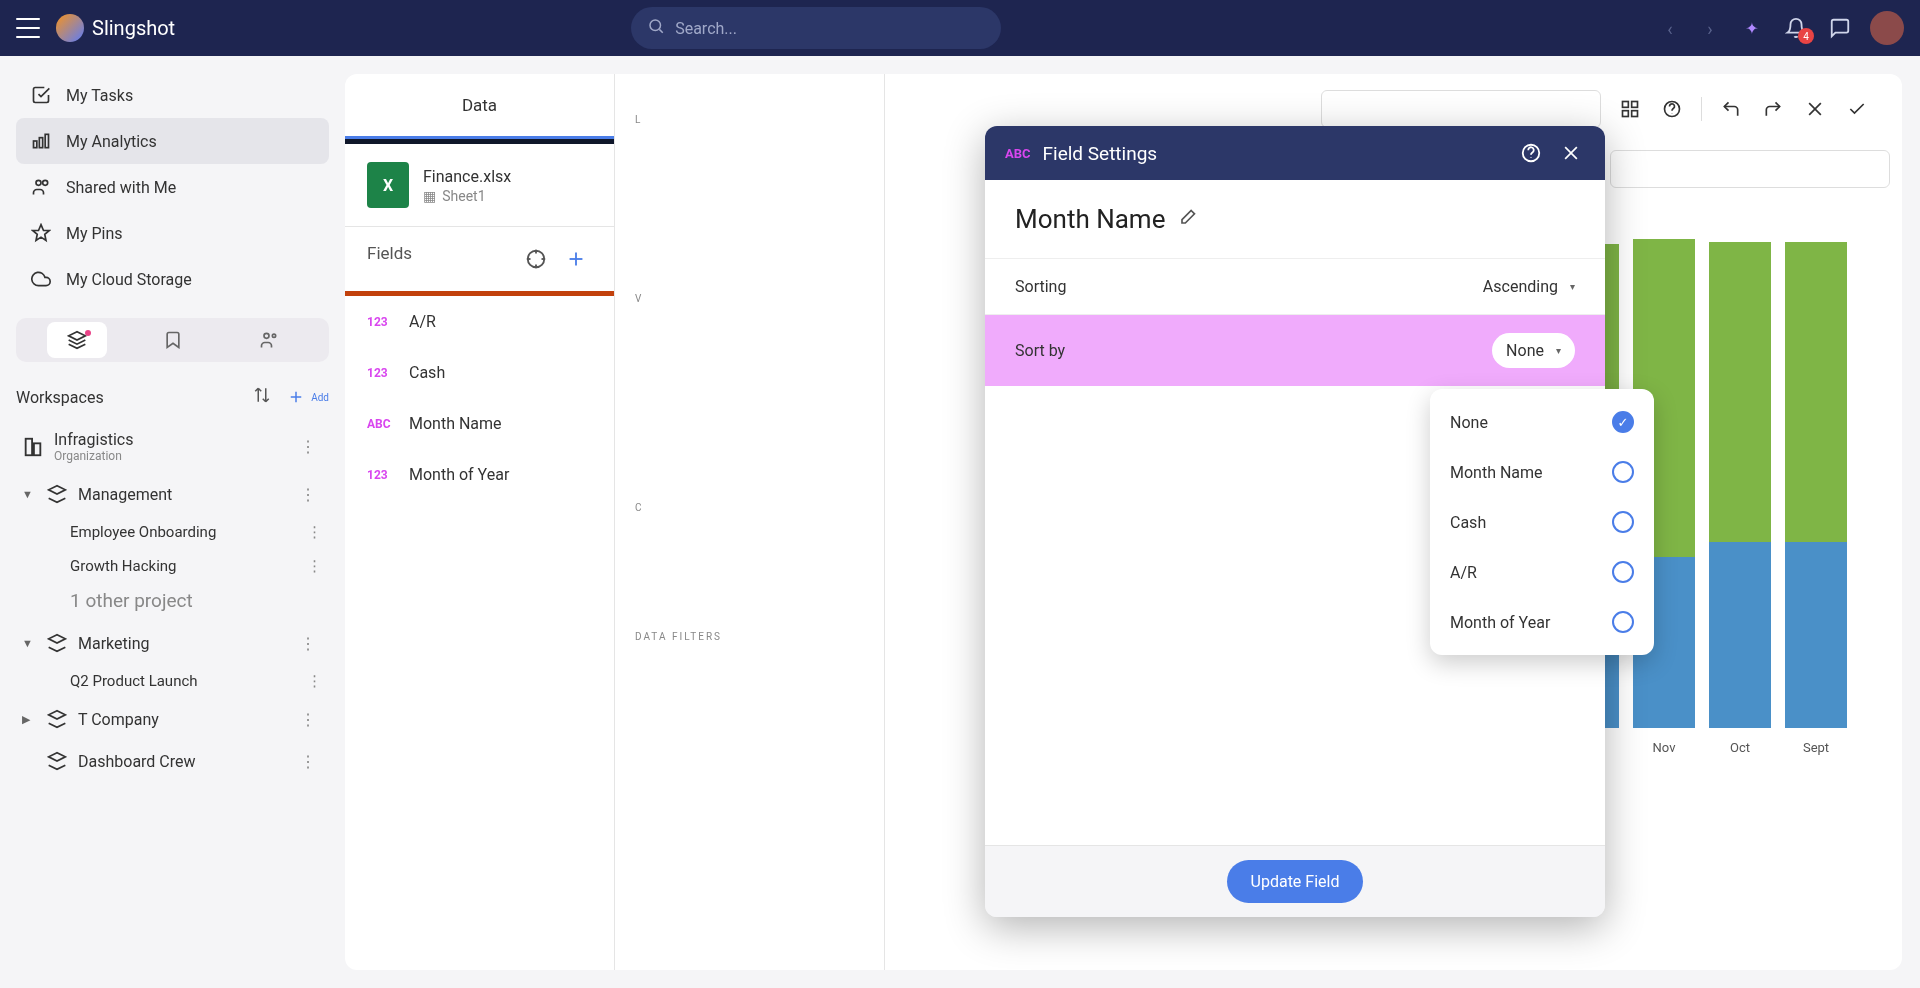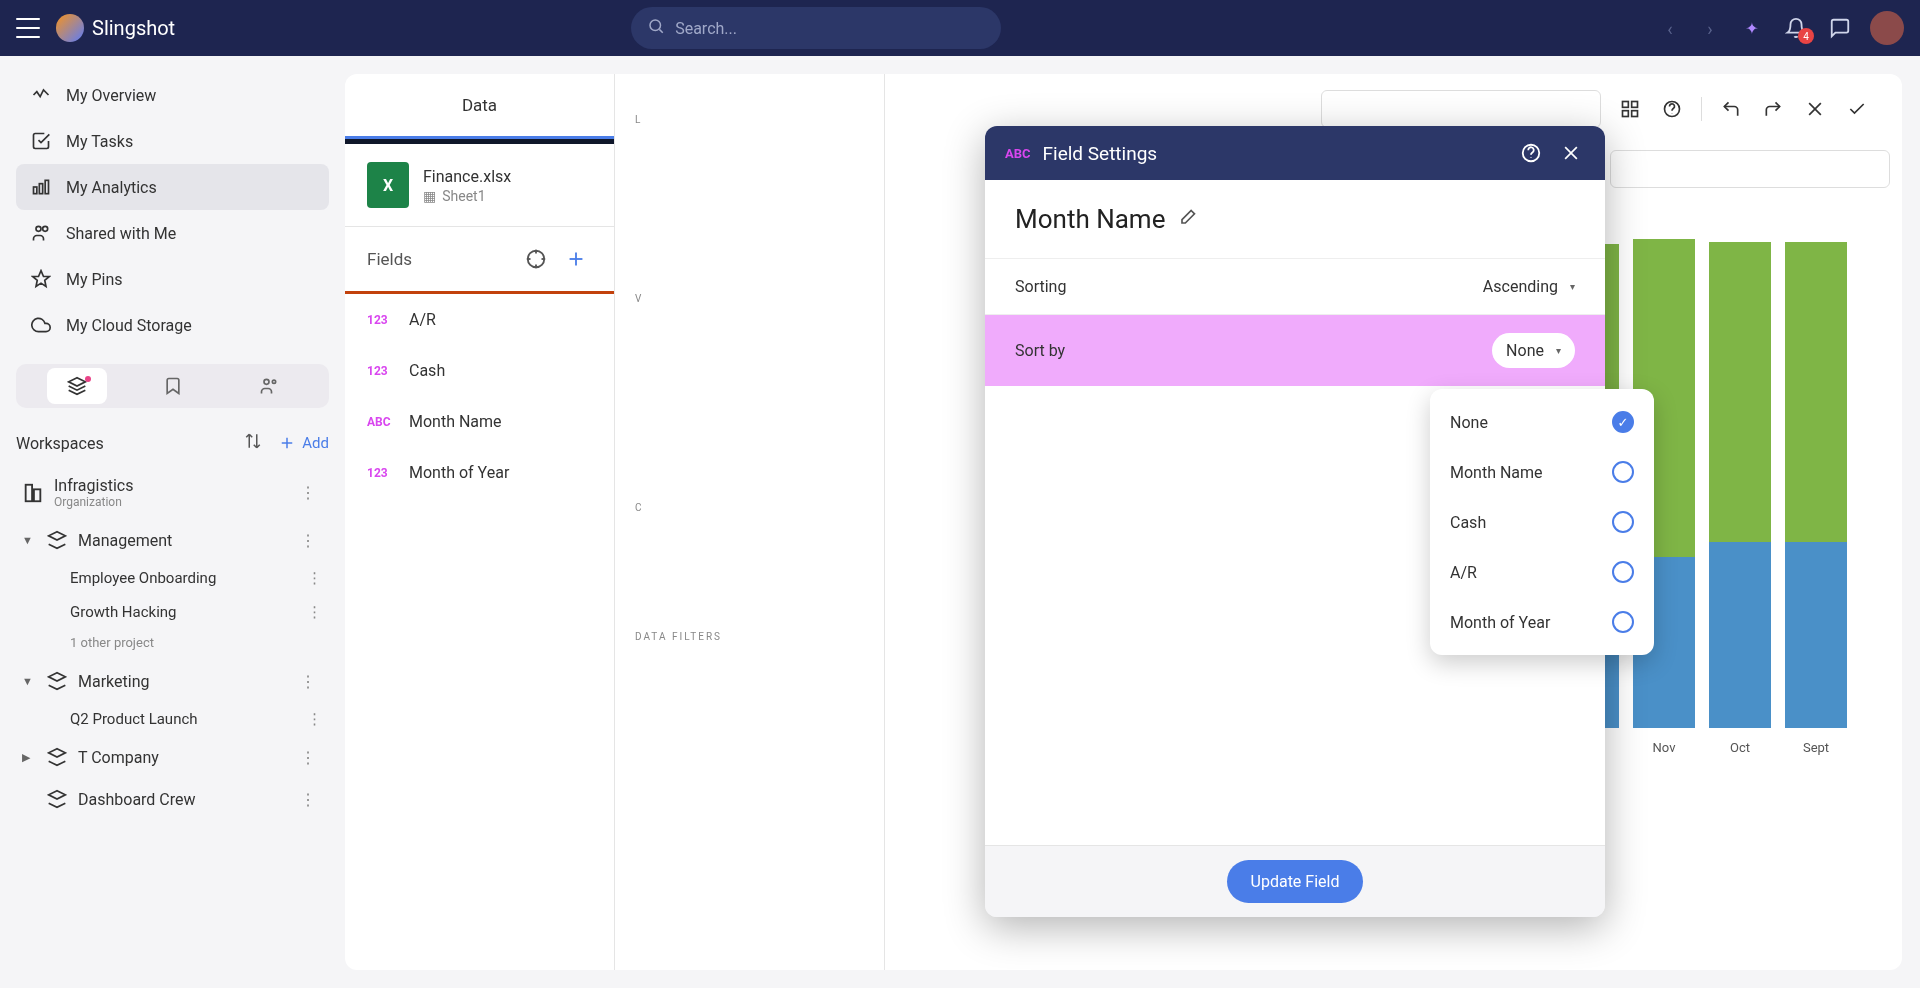--- a/index.html
+++ b/index.html
@@ -31,42 +31,42 @@
     .nav-item { display: flex; align-items: center; gap: 14px; padding: 12px 14px; border-radius: 8px; cursor: pointer; font-size: 16px; color: #333; }
     .nav-item.active { background: #e5e5ea; }
     .nav-icon { width: 22px; height: 22px; color: #333; display: flex; align-items: center; justify-content: center; }
     .nav-sep { height: 44px; display: flex; gap: 36px; background: #eceaef; border-radius: 10px; margin-top: 16px; align-items: center; justify-content: center; }
     .nav-sep-btn { width: 60px; height: 36px; border-radius: 8px; display: flex; align-items: center; justify-content: center; color: #666; position: relative; }
     .nav-sep-btn.active { background: #fff; }
     .pink-dot { position: absolute; top: 8px; right: 16px; width: 6px; height: 6px; background: #e94488; border-radius: 50%; }
     .ws-header { display: flex; align-items: center; justify-content: space-between; margin-top: 24px; margin-bottom: 12px; }
     .ws-title { font-size: 16px; color: #333; }
     .ws-actions { display: flex; gap: 16px; align-items: center; }
-    .ws-add { display: flex; align-items: center; gap: 6px; color: #4a7de8; font-size: 15px; cursor: pointer; }
+    .ws-add { display: flex; align-items: center; gap: 6px; color: #4a7de8; font-size: 10px; cursor: pointer; }
     .tree-item { display: flex; align-items: center; gap: 10px; padding: 10px 6px; cursor: pointer; font-size: 16px; color: #333; position: relative; }
     .tree-item.org .sub { font-size: 12px; color: #888; display: block; }
     .tree-icon { width: 22px; height: 22px; display: flex; align-items: center; justify-content: center; color: #333; }
     .tree-caret { width: 14px; color: #666; font-size: 11px; }
     .tree-ellips { margin-left: auto; color: #888; padding: 0 6px; letter-spacing: 1px; }
     .tree-sub { padding-left: 54px; font-size: 15px; color: #333; padding-top: 8px; padding-bottom: 8px; display: flex; align-items: center; }
-    .tree-other { padding-left: 54px; font-size: 13px; color: #888; padding-top: 6px; padding-bottom: 10px; }
+    .tree-other { padding-left: 54px; font-size: 19px; color: #888; padding-top: 6px; padding-bottom: 10px; }
 
     
     .content { flex: 1; background: #fff; margin: 18px 18px 18px 0; border-radius: 12px; display: flex; overflow: hidden; position: relative; }
     
     
     .data-panel { width: 270px; border-right: 1px solid #e5e5e5; display: flex; flex-direction: column; }
     .data-tabs { display: flex; height: 70px; border-bottom: 5px solid #0f172a; }
     .data-tab { flex: 1; display: flex; align-items: center; justify-content: center; font-size: 17px; color: #333; cursor: pointer; border-bottom: 3px solid transparent; }
     .data-tab.active { border-bottom-color: #4a7de8; }
     .file-block { padding: 18px 22px; display: flex; align-items: center; gap: 14px; border-bottom: 1px solid #e5e5e5; }
     .file-icon { width: 42px; height: 46px; background: #1d8348; border-radius: 4px; display: flex; align-items: center; justify-content: center; color: #fff; font-weight: bold; }
     .file-name { font-size: 16px; color: #333; }
     .file-sheet { font-size: 14px; color: #888; display: flex; align-items: center; gap: 6px; margin-top: 2px; }
-    .fields-header { display: flex; align-items: center; padding: 16px 22px; border-bottom: 3px solid #c2410c; }
+    .fields-header { display: flex; padding: 16px 22px; border-bottom: 5px solid #c2410c; }
     .fields-title { font-size: 17px; color: #555; flex: 1; }
     .fields-icon { width: 32px; height: 32px; display: flex; align-items: center; justify-content: center; color: #555; margin-left: 8px; }
     .field-row { display: flex; align-items: center; gap: 14px; padding: 16px 22px; font-size: 16px; color: #333; cursor: pointer; }
     .field-type { font-size: 12px; font-weight: 700; width: 28px; }
     .field-type.num { color: #d946ef; }
     .field-type.abc { color: #d946ef; }
 
     
     .config-col { width: 270px; border-right: 1px solid #e5e5e5; padding: 20px; }
     .config-label { font-size: 10px; color: #888; letter-spacing: 2px; margin-top: 20px; margin-bottom: 8px; }
@@ -153,28 +153,20 @@
     <div class="avatar"></div>
   </div>
 </div>
 
 <div class="main">
 
   <div class="sidebar">
     <div class="nav-item">
       <span class="nav-icon">
           <svg width="20" height="20" viewBox="0 0 24 24" fill="none" stroke="#333" stroke-width="2">
-            <polyline points="3 12 7 8 11 14 15 6 21 12"></polyline>
-          </svg>
-        </span>
-      <span>My Overview</span>
-    </div>
-    <div class="nav-item">
-      <span class="nav-icon">
-          <svg width="20" height="20" viewBox="0 0 24 24" fill="none" stroke="#333" stroke-width="2">
             <polyline points="9 11 12 14 22 4"></polyline>
             <path d="M21 12v7a2 2 0 01-2 2H5a2 2 0 01-2-2V5a2 2 0 012-2h11"></path>
           </svg>
         </span>
       <span>My Tasks</span>
     </div>
     <div class="nav-item active">
       <span class="nav-icon">
           <svg width="20" height="20" viewBox="0 0 24 24" fill="none" stroke="#333" stroke-width="2">
             <rect x="3" y="12" width="4" height="8"></rect>

